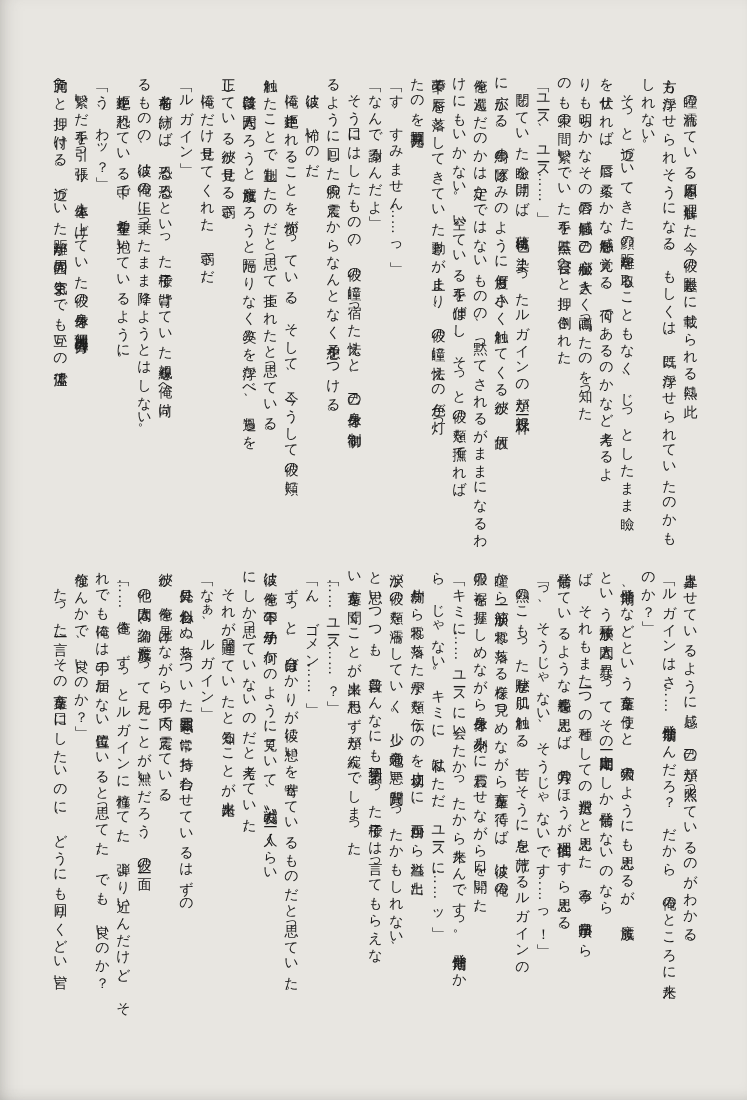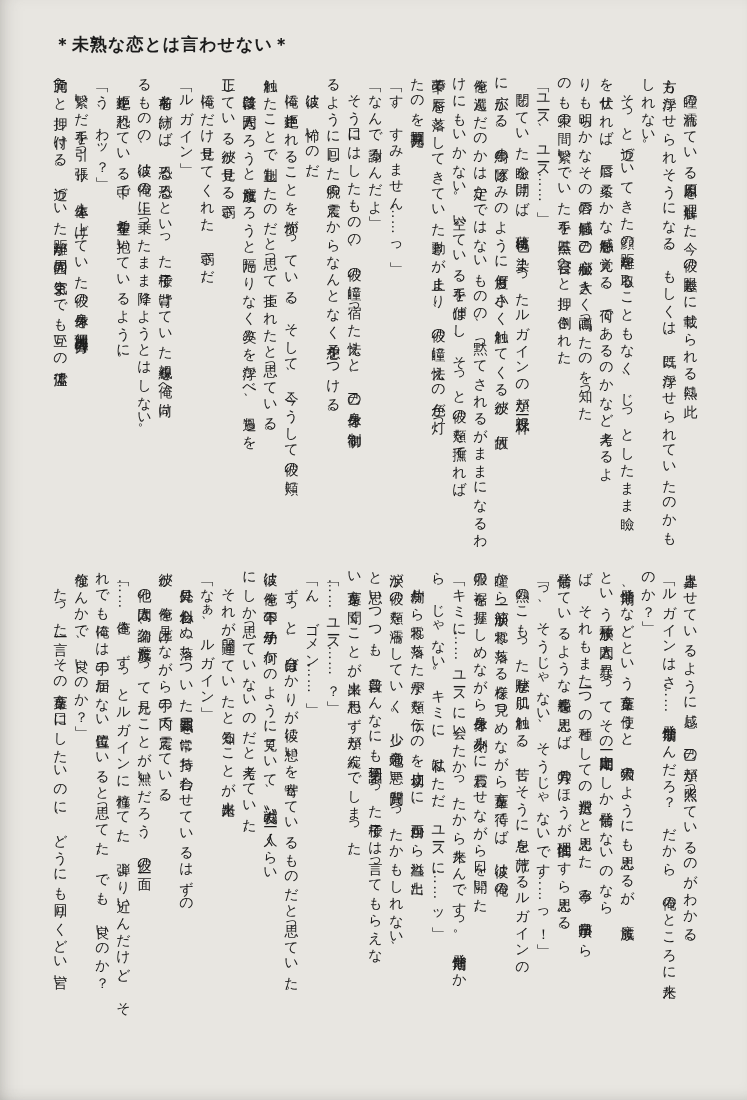--- a/index.html
+++ b/index.html
@@ -39,21 +39,20 @@
     margin:0;padding:0;
     line-height:21px;
     white-space:nowrap;
     overflow:visible;
   }
 </style>
 </head>
 <body>
 
 <div class="page">
-  <div class="title">＊未熟な恋とは言わせない＊</div>
 
   <div class="vtext top">
       <p>　瞳の濡れている原因を理解した今、彼の眼差しに載せられる熱に此</p>
       <p>方も浮かせられそうになる。もしくは、既に浮かせられていたのかも</p>
       <p>しれない。</p>
       <p>　そっと近づいてきた顔の距離を取ることもなく、じっとしたまま瞼</p>
       <p>を伏せれば、唇に柔らかな感触を覚える。何であるのかなど考えるよ</p>
       <p>りも明らかなその唇の感触に己の心臓が大きく高鳴ったのを知った</p>
       <p>のも束の間、繋いでいた手を基点に寝台へと押し倒された。</p>
       <p>　「ユース、ユース……」</p>

